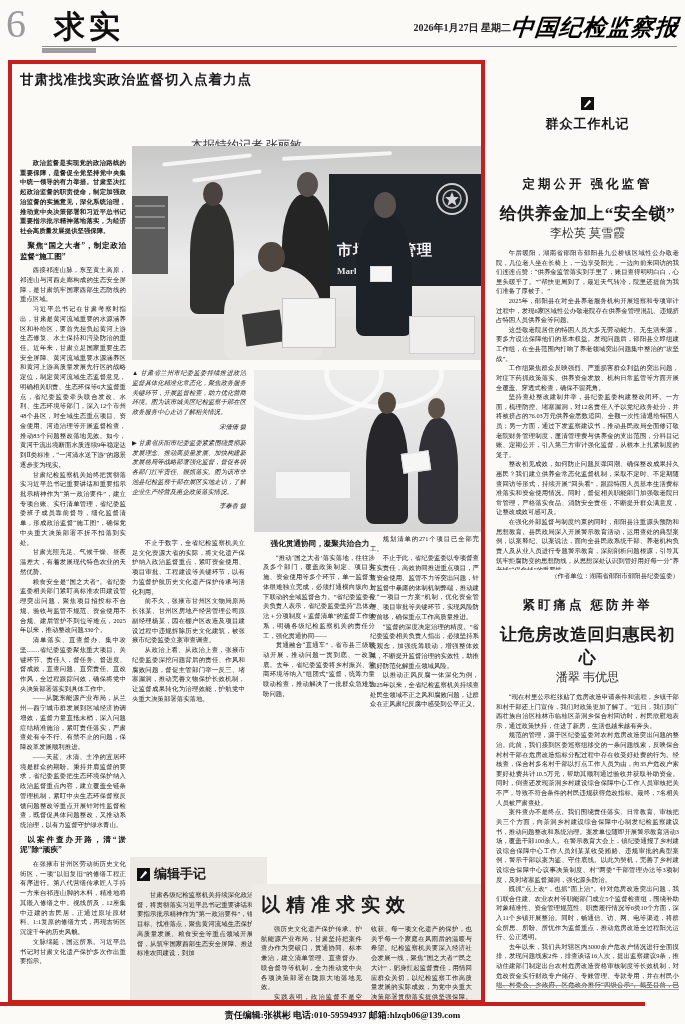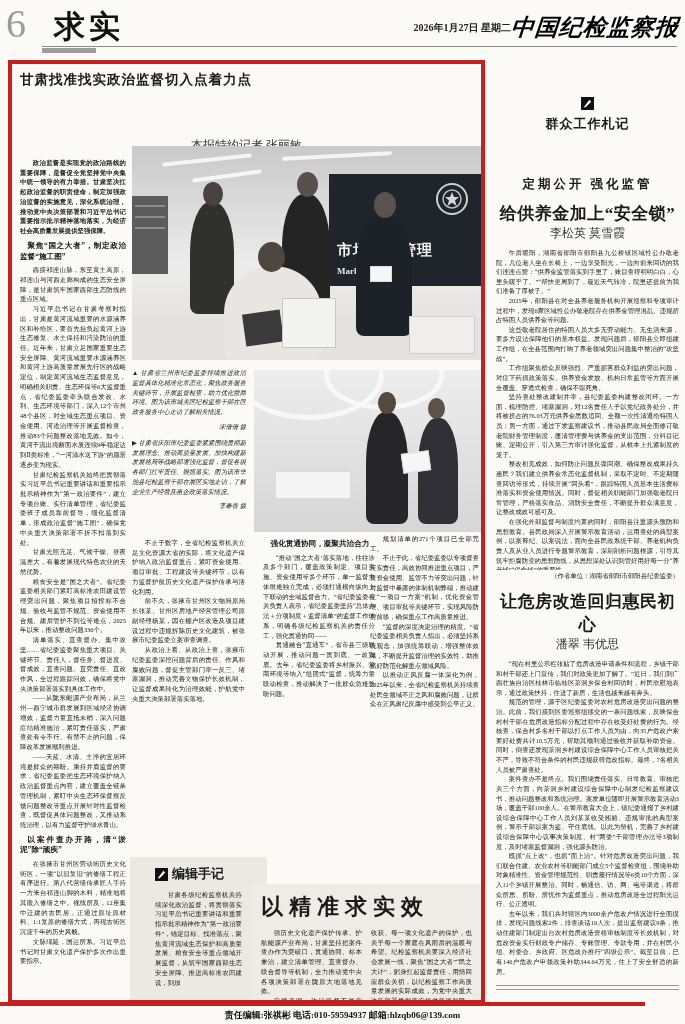--- a/index.html
+++ b/index.html
@@ -51,25 +51,25 @@
   .swirl{position:absolute;border:5px solid #fafafa;border-radius:50%;opacity:.85;}
   .podium{position:absolute;left:22px;bottom:34px;width:74px;height:26px;background:#f4f4f4;border-top:3px solid #dcdcdc;}
   .paper{position:absolute;background:#f6f6f6;border:1px solid #ddd;}
   
   .caps{left:120px;top:304px;width:114px;height:214px;overflow:hidden;}
   .cap{font-size:6.3px;line-height:1.55;text-align:justify;font-style:italic;color:#222;margin-bottom:7px;}
   .cap .mk{font-style:normal;}
   .cap-credit{text-align:right;font-style:italic;font-size:6.3px;margin:-1px 0 6px;}
   
   .ed-left{left:118px;top:793px;width:137px;height:143px;background:#ece9e4;box-sizing:border-box;
-           padding:8px 25px;overflow:hidden;}
+           padding:8px 7px;overflow:hidden;}
   .ed-rubric{display:flex;align-items:center;gap:4px;font-size:13px;font-weight:700;margin-bottom:7px;}
   .ed-right{left:240px;top:820px;width:229px;height:118px;background:#efecе7;background:#efece7;
             box-sizing:border-box;padding:6px 9px;overflow:hidden;}
-  .ed-title{text-align:left;font-size:22px;font-weight:900;letter-spacing:6px;margin:2px 0 6px;}
+  .ed-title{text-align:left;font-size:19px;font-weight:900;letter-spacing:6px;margin:2px 0 6px;}
   .ed-cols{column-count:2;column-gap:9px;}
   
   .sidebar{left:496px;top:62px;width:183px;height:928px;overflow:hidden;}
   .rub-row{display:flex;align-items:center;justify-content:center;gap:5px;margin:4px 0 12px;flex-direction:column;}
   .rub-line{flex:0 0 26px;height:1px;background:#444;}
   .rub-text{font-size:13px;font-weight:700;letter-spacing:1px;}
   .a-kicker{text-align:center;font-size:12.5px;font-weight:700;letter-spacing:3px;margin-top:6px;}
   .a-head{text-align:center;font-size:17px;font-weight:900;letter-spacing:0.5px;margin-top:9px;}
   .a-byline{text-align:center;font-size:12px;color:#333;}
   .a-body{font-size:6.4px;line-height:1.5;text-align:justify;margin-top:6px;overflow:hidden;}
@@ -235,20 +235,21 @@
       <p>午后暖阳，湖南省邵阳市邵阳县九公桥镇区域性公办敬老院，几位老人坐在长椅上，一边享受阳光，一边向前来回访的我们连连点赞：“供养金监管落实到手里了，账目查得明明白白，心里头暖乎了。”“帮扶更周到了，最近天气转冷，院里还提前为我们准备了厚被子。”</p>
       <p>2025年，邵阳县在对全县养老服务机构开展巡察和专项审计过程中，发现6家区域性公办敬老院存在供养金管理混乱、违规挤占特困人员供养金等问题。</p>
       <p>这些敬老院居住的特困人员大多无劳动能力、无生活来源，要多方设法保障他们的基本权益。发现问题后，邵阳县立即组建工作组，在全县范围内打响了养老领域突出问题集中整治的“攻坚战”。</p>
       <p>工作组聚焦群众反映强烈、严重损害群众利益的突出问题，对症下药抓政策落实、供养资金发放、机构日常监管等方面开展全覆盖、穿透式检查，确保不留死角。</p>
       <p>坚持查处整改建制并举，县纪委监委构建整改闭环。一方面，梳理防控、堵塞漏洞，对12名责任人予以党纪政务处分，并将被挤占的76.03万元供养金悉数追回、全额一次性清退给特困人员；另一方面，通过下发监察建议书，推动县民政局全面修订敬老院财务管理制度，厘清管理费与供养金的支出范围，分科目记账、定期公开，引入第三方审计强化监督，从根本上扎紧制度的笼子。</p>
       <p>整改初见成效，如何防止问题反弹回潮、确保整改成果持久惠民？我们建立供养金常态化监督机制，采取不定时、不定期随查回访等形式，持续开展“回头看”，跟踪特困人员基本生活费标准落实和资金使用情况。同时，督促相关职能部门加强敬老院日常管理，严格落实食品、消防安全责任，不断提升群众满意度，让整改成效可感可及。</p>
       <p>在强化外部监督与制度约束的同时，邵阳县注重源头预防和思想教育。县民政局深入开展警示教育活动，运用查处的典型案例，以案释纪、以案说法，面向全县民政系统干部、养老机构负责人及从业人员进行专题警示教育，深刻剖析问题根源，引导其筑牢拒腐防变的思想防线，从思想深处认识到管好用好每一分“养老钱”“保命钱”的重要性。</p>
     </div>
   <div class="a-note">（作者单位：湖南省邵阳市邵阳县纪委监委）</div>
 
+  <div class="a-kicker" style="margin-top:16px;">紧盯痛点 惩防并举</div>
   <div class="a-head">让危房改造回归惠民初心</div>
   <div class="a-byline">潘翠 韦优思</div>
   <div class="a-body a2-body">
       <p>“现在村里公示栏张贴了危房改造申请条件和流程，乡镇干部和村干部还上门宣传，我们对政策更加了解了。”近日，我们到广西壮族自治区桂林市临桂区茶洞乡保合村回访时，村民欣慰地表示，通过政策扶持，住进了新房，生活也越来越有奔头。</p>
       <p>规范的管理，源于区纪委监委对农村危房改造突出问题的整治。此前，我们接到区委巡察组移交的一条问题线索，反映保合村村干部在危房改造指标分配过程中存在收受好处费的行为。经核查，保合村多名村干部以打点工作人员为由，向35户危改户索要好处费共计10.5万元，帮助其顺利通过验收并获取补助资金。同时，倒查还发现茶洞乡村建设综合保障中心工作人员审核把关不严，导致不符合条件的村民违规获得危改指标。最终，7名相关人员被严肃查处。</p>
       <p>案件查办不是终点。我们围绕责任落实、日常教育、审核把关三个方面，向茶洞乡村建设综合保障中心制发纪检监察建议书，推动问题整改和系统治理。案发单位随即开展警示教育活动3场，覆盖干部100余人。在警示教育大会上，镇纪委通报了乡村建设综合保障中心工作人员刘某某收受贿赂、违规审批的典型案例，警示干部以案为鉴、守住底线。以此为契机，完善了乡村建设综合保障中心议事决策制度、村“两委”干部管理办法等3项制度，及时堵塞监督漏洞，强化源头防治。</p>
       <p>既抓“点上改”，也抓“面上治”。针对危房改造突出问题，我们联合住建、农业农村等职能部门成立5个监督检查组，围绕补助对象精准性、资金管理规范性、职责履行情况等6类10个方面，深入11个乡镇开展整治。同时，畅通信、访、网、电等渠道，将群众所思、所盼、所忧作为监督重点，推动危房改造全过程阳光运行、公正透明。</p>
       <p>去年以来，我们共对辖区内3000余户危改户情况进行全面摸排，发现问题线索2件，排查谈话16人次，提出监察建议9条，推动住建部门制定出台农村危房改造资格审核制度等长效机制，对危改资金实行财政专户储存、专账管理、专款专用，并在村民小组、村委会、乡政府、区危改办推行“四级公示”。截至目前，已有146户危改户申领政策补助344.64万元，住上了安全舒适的新房。</p>
     </div>
   <div class="a-note">（作者单位：广西壮族自治区桂林市临桂区纪委监委）</div>

